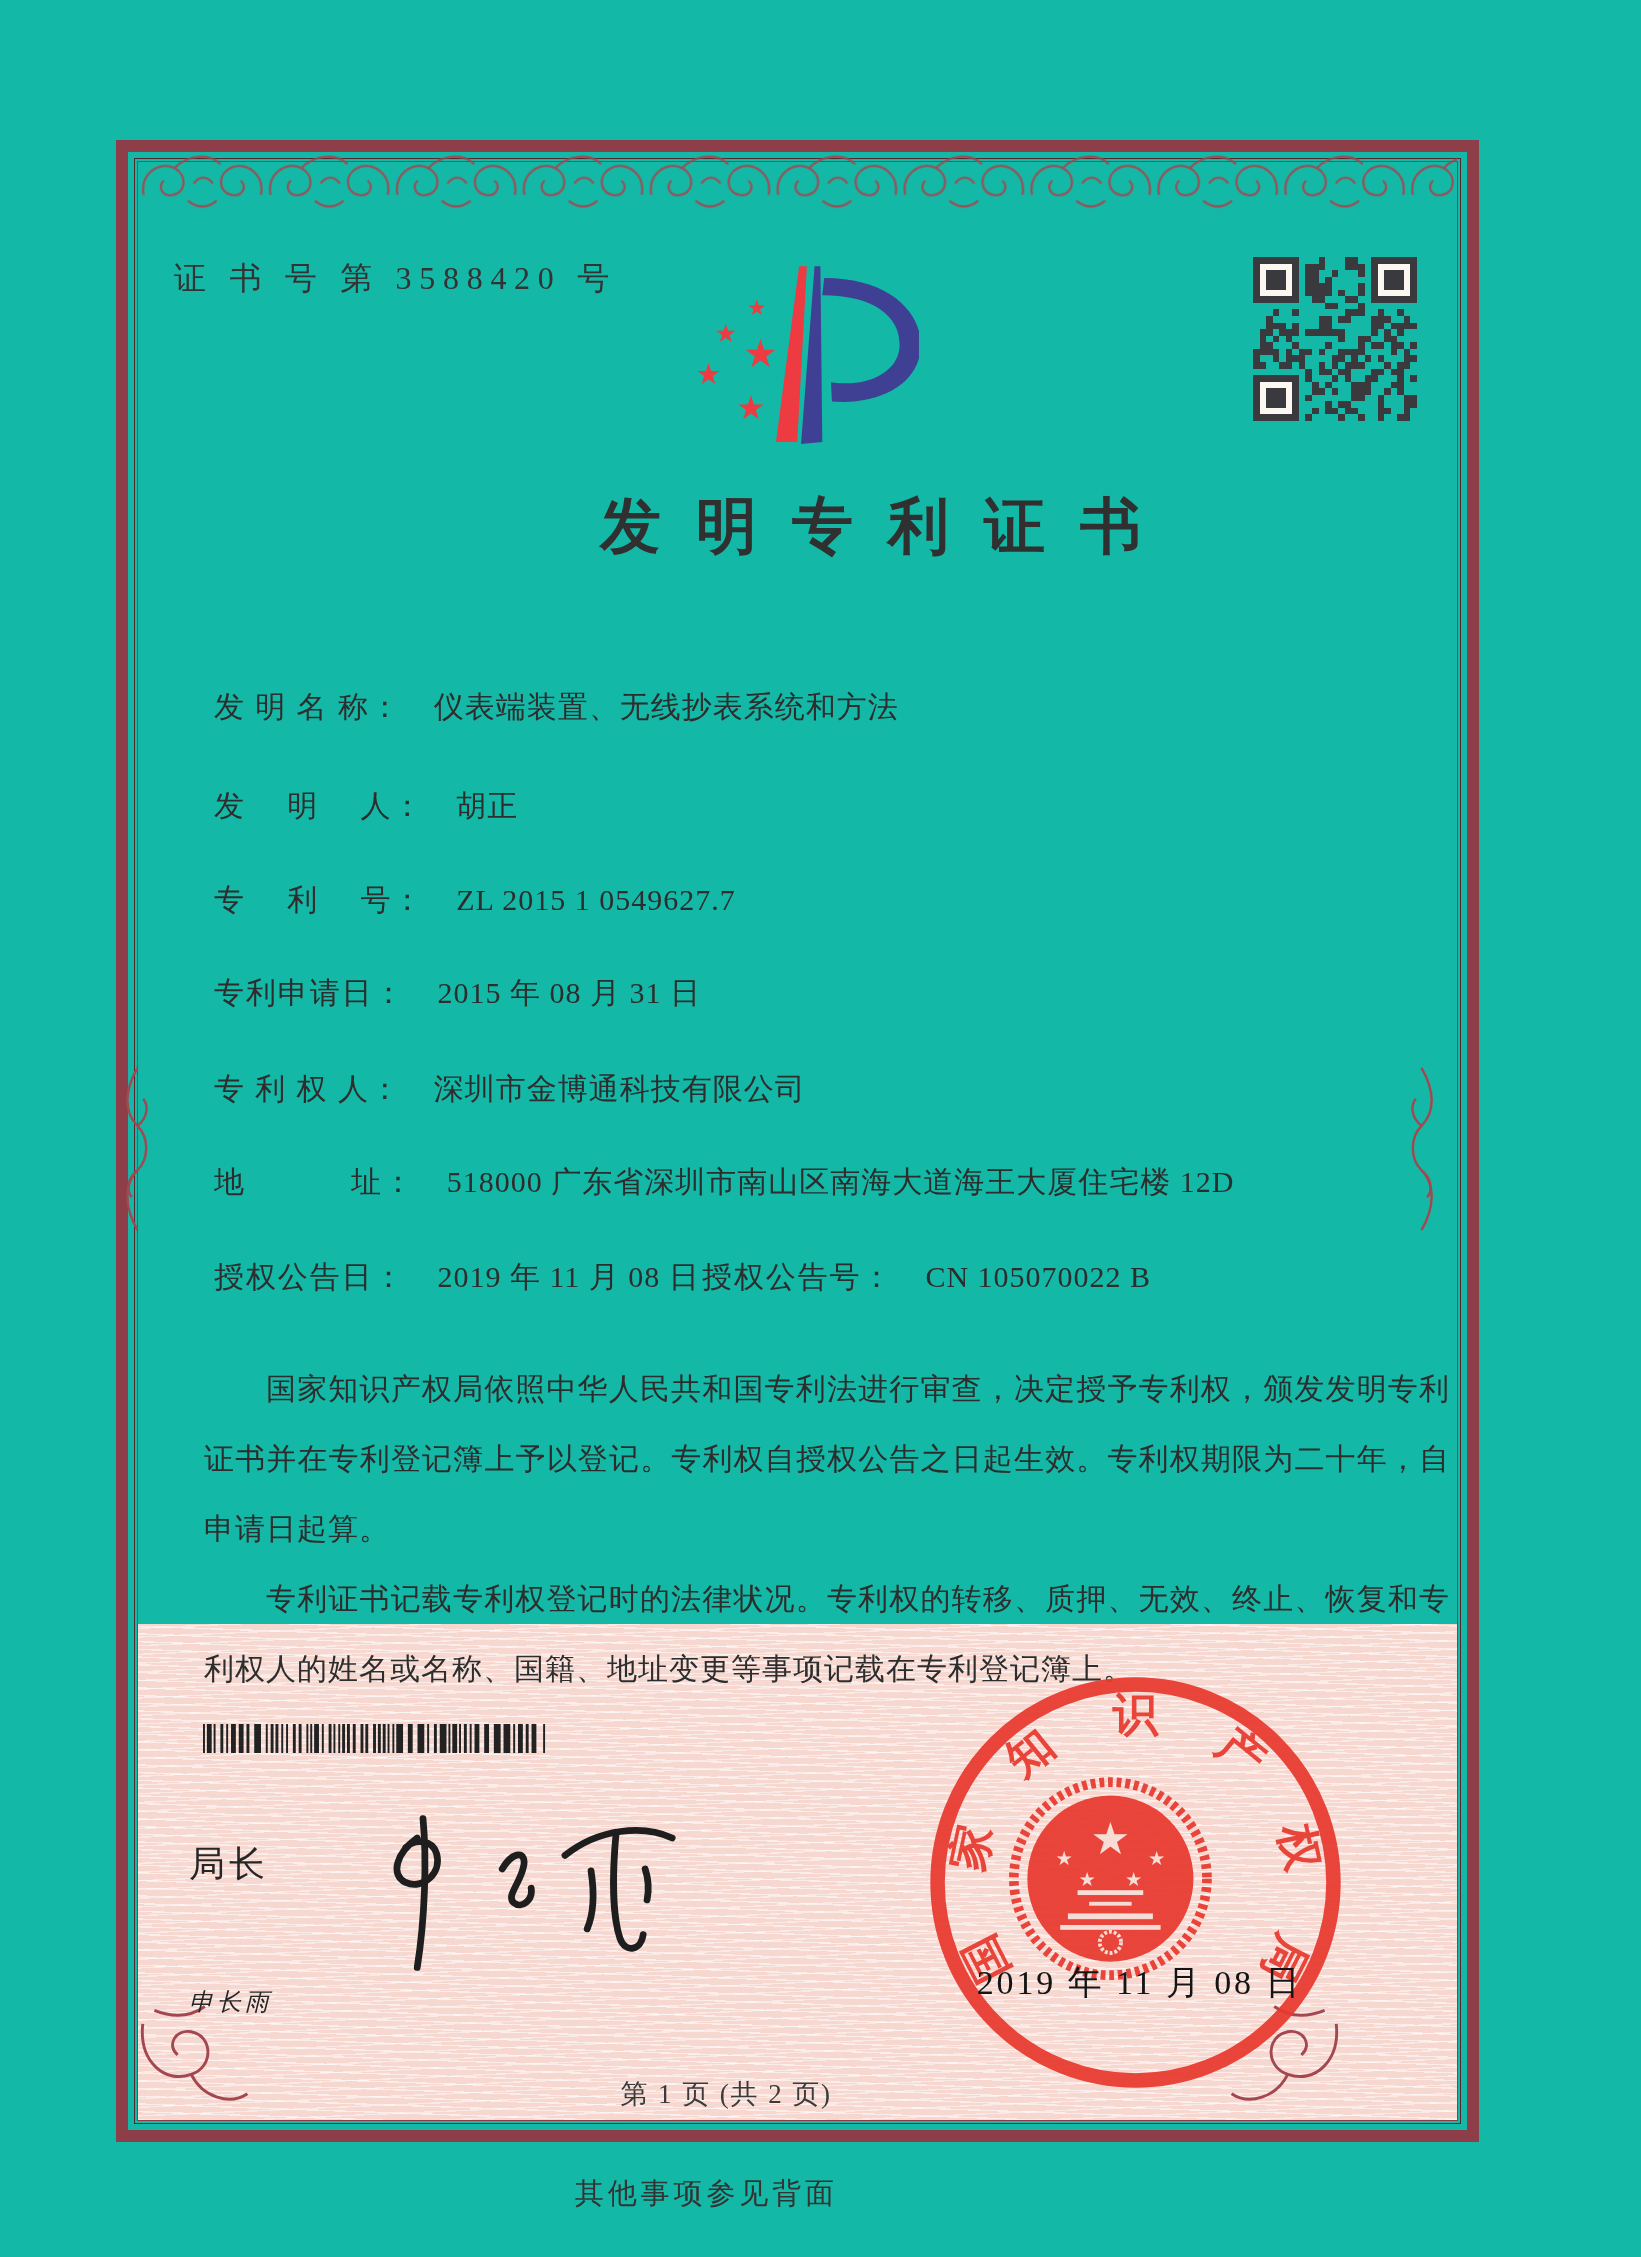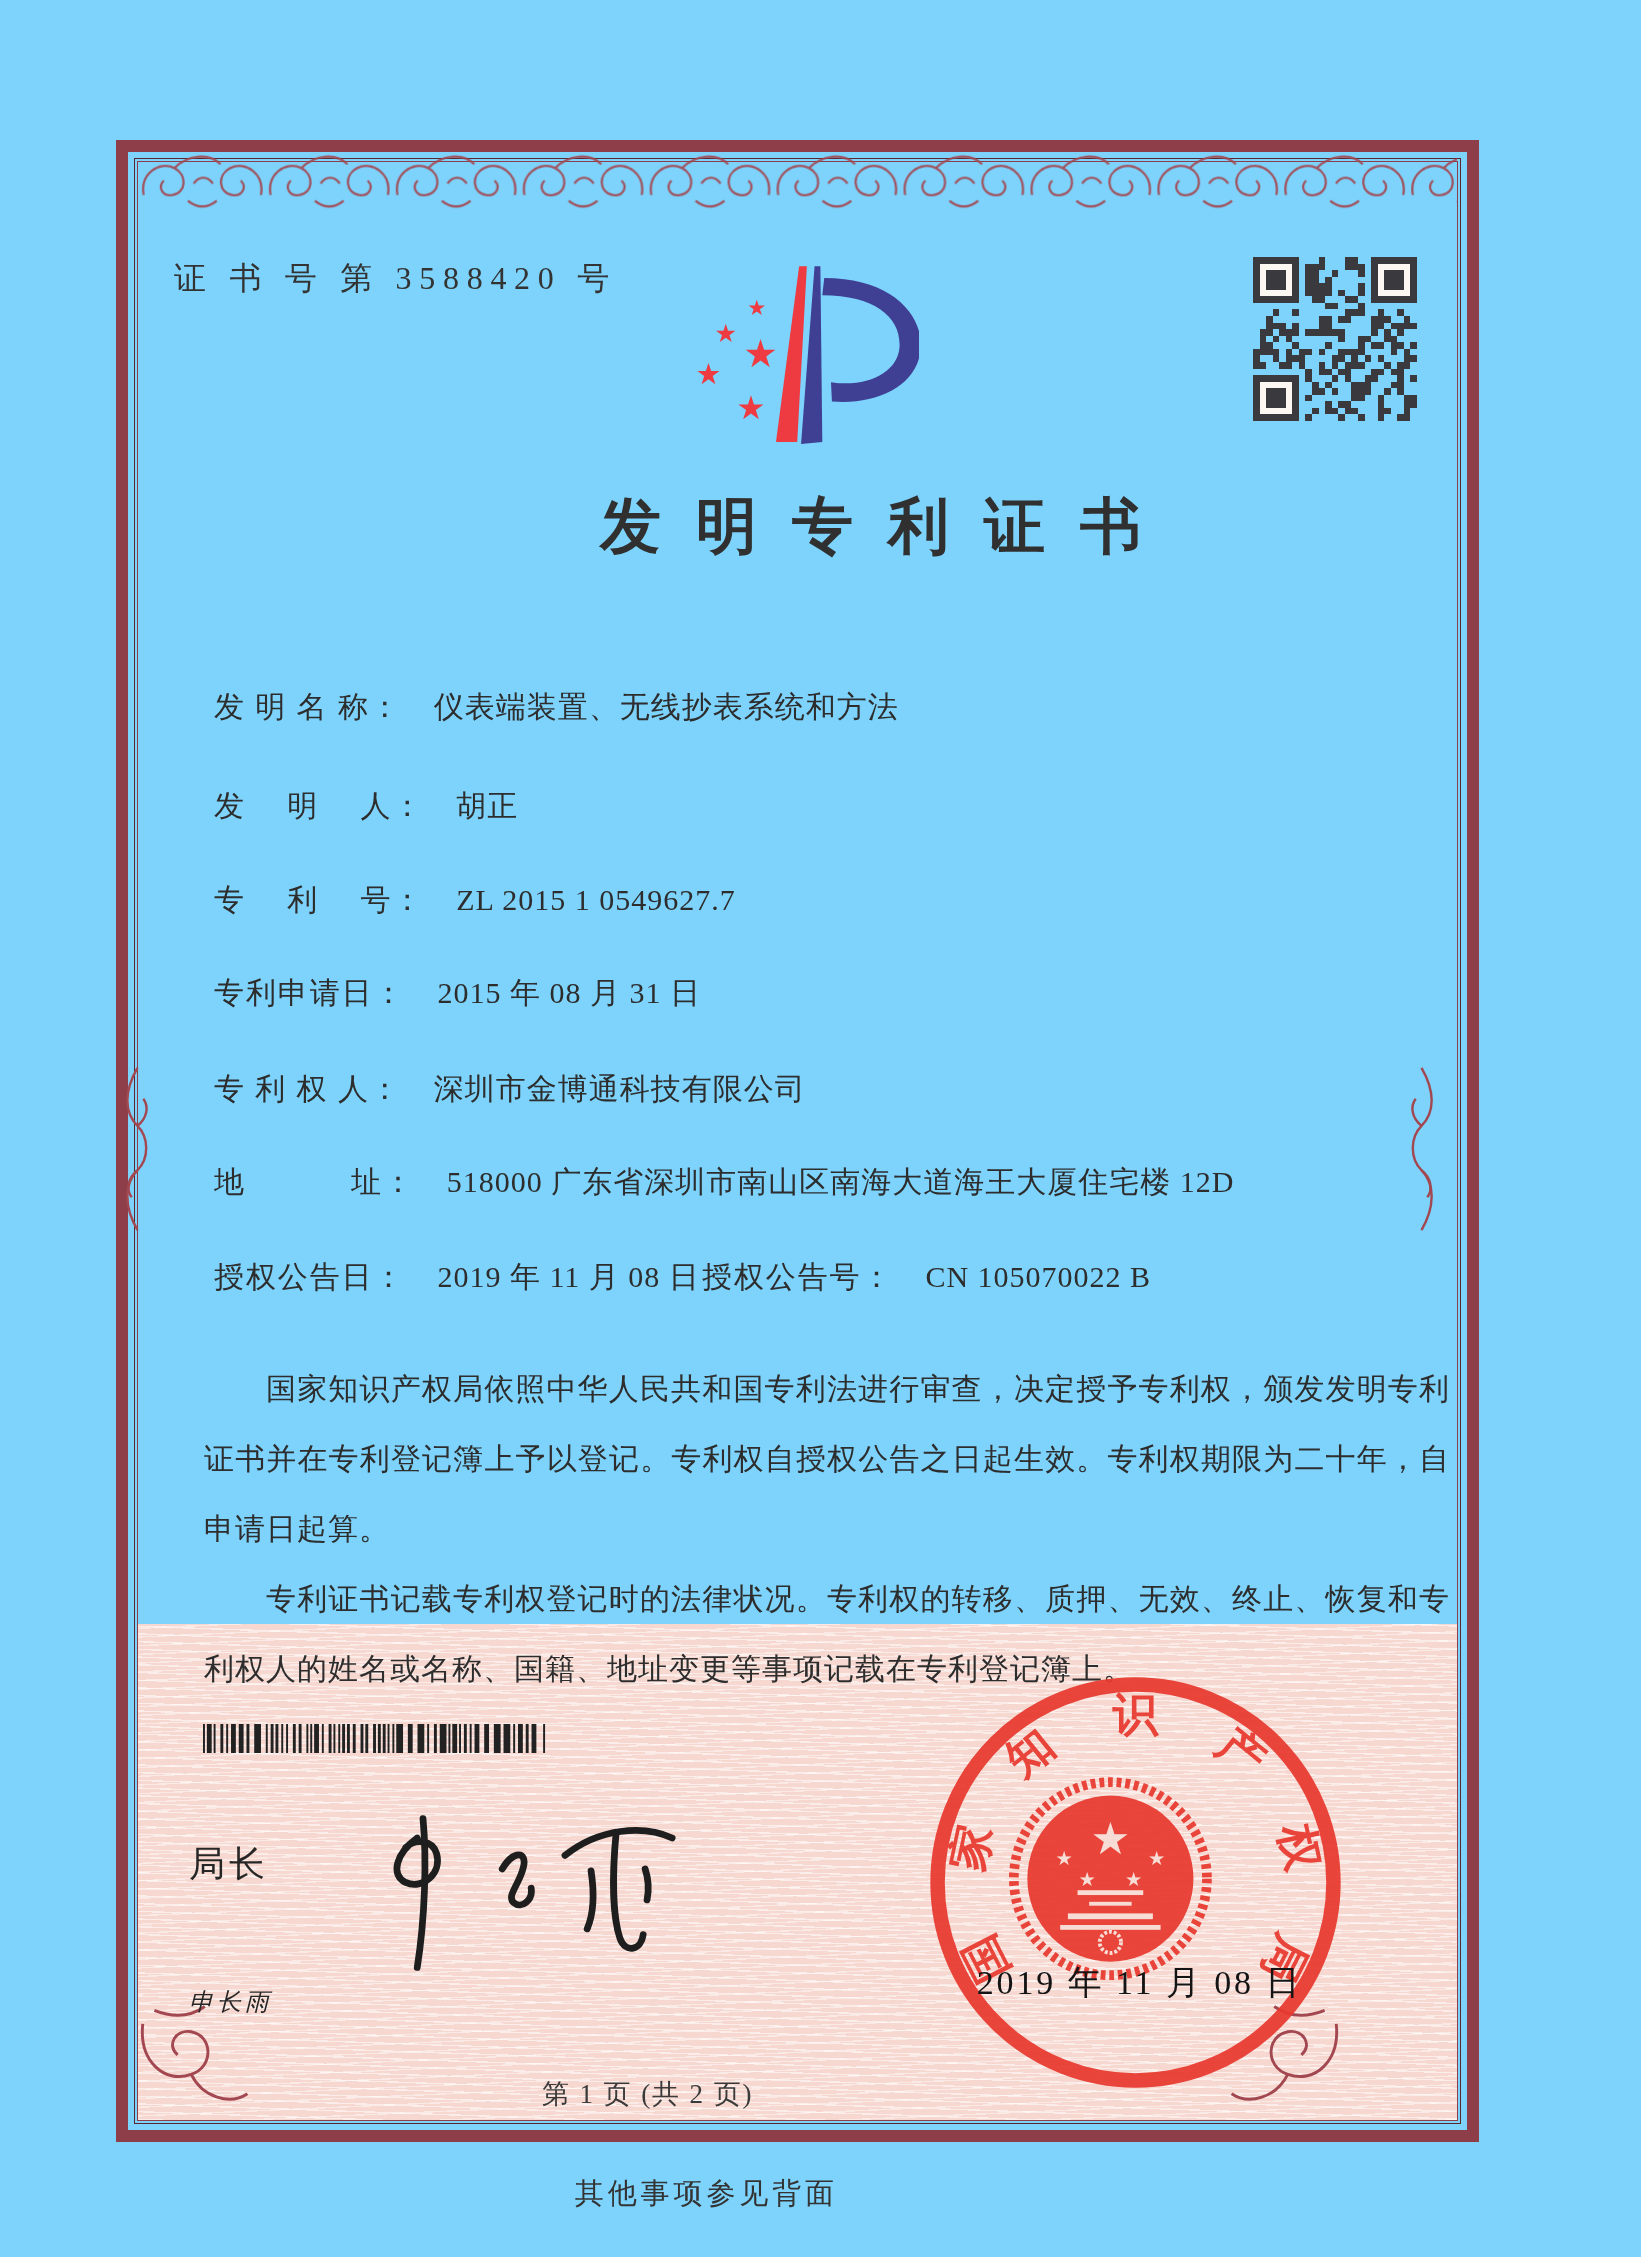--- a/index.html
+++ b/index.html
@@ -1,18 +1,18 @@
 <!DOCTYPE html>
 <html><head>
 <meta charset="utf-8">
 <style>
   html,body{margin:0;padding:0;background:#e8e4dc;}
   .page{
     position:relative; width:1641px; height:2257px; margin:0 auto;
-    background:#7dd3fc;
+    background:#14b8a6;
     font-family:"Liberation Serif","DejaVu Serif",serif;
     color:#262626; overflow:hidden;
   }
   
   .frame{
     position:absolute; left:116px; top:140px; width:1363px; height:2002px;
     border:12.6px solid #8d3e48; box-sizing:border-box;
   }
   .frame-inner{
     position:absolute; inset:5.8px; border:1.9px solid #57262e;
@@ -50,21 +50,21 @@
   .barcode-svg{ position:absolute; left:203px; top:1724px; }
   .officer-title{ position:absolute; left:189px; top:1840px; font-size:36px; letter-spacing:3.9px; }
   .officer-name{ position:absolute; left:189px; top:1986px; font-size:24px; letter-spacing:3.9px;font-style:italic; }
   .signature-svg{ position:absolute; left:367px; top:1811px; }
   .seal-svg{ position:absolute; left:925px; top:1672px; opacity:.93; }
   .seal-date{
     position:absolute; left:961px; top:1960px; width:357px; text-align:center;
     font-size:34px; letter-spacing:2.9px; color:#141414;
   }
   .page-info{
-    position:absolute; left:542px; top:2076px; width:290px; text-align:left;
+    position:absolute; left:542px; top:2076px; width:290px; text-align:right;
     font-size:27px; letter-spacing:1.9px; color:#3a3a3a;
   }
   .back-note{
     position:absolute; left:539px; top:2174px; width:299px; text-align:right;
     font-size:29px; letter-spacing:3.9px; color:#333;
   }
   .flourish-top{ position:absolute; left:135px; top:145px; }
   .corner-bl{ position:absolute; left:135px; top:1991px; }
   .corner-br{ position:absolute; left:1218px; top:1991px; }
   .side-l{ position:absolute; left:118px; top:1062px; }

